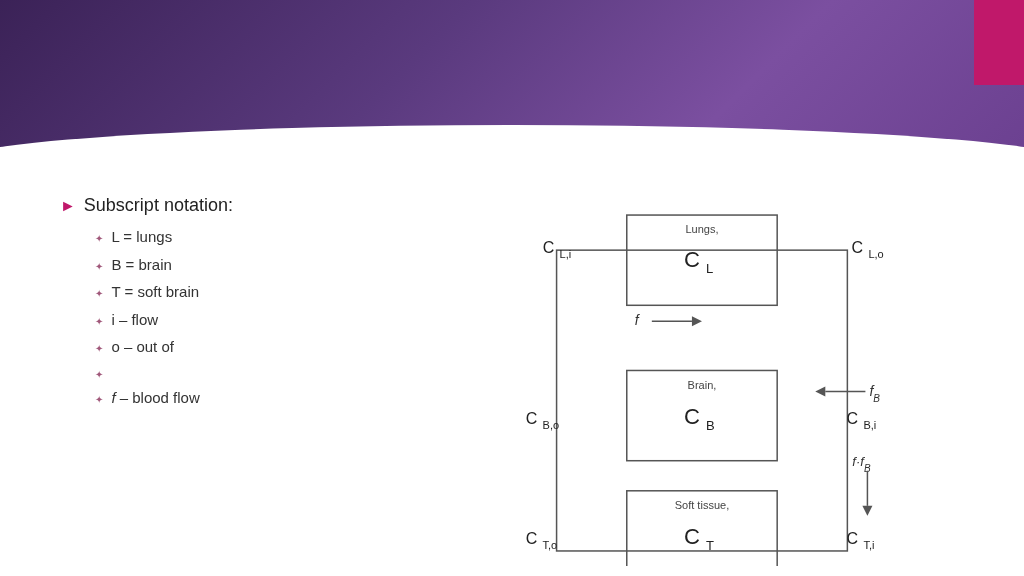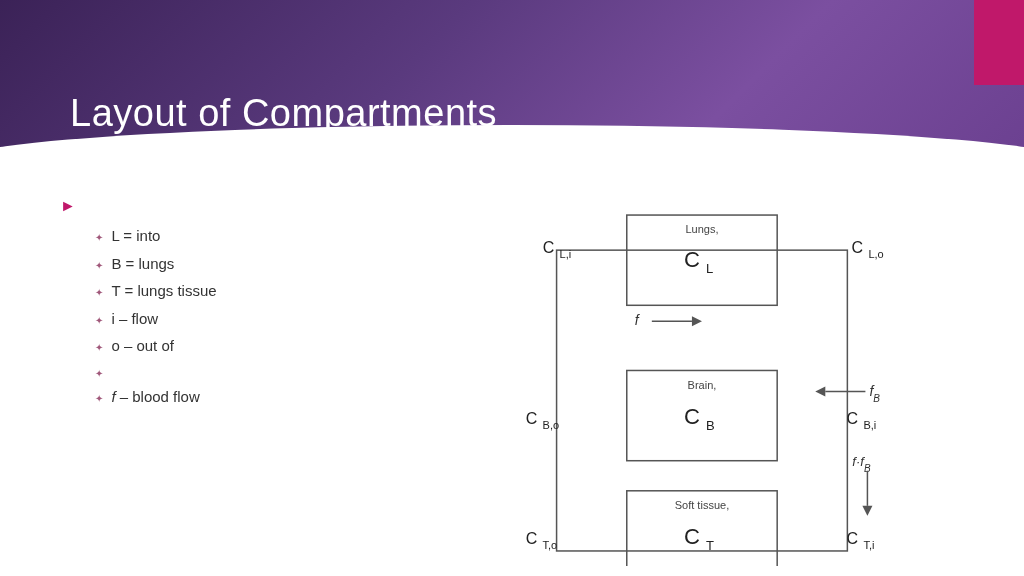--- a/index.html
+++ b/index.html
@@ -114,41 +114,41 @@
     .diagram-svg {
       width: 100%;
       height: 100%;
     }
   </style>
 </head>
 <body>
 
 <div class="header">
   <div class="header-accent"></div>
-  <div class="header-title">Layout of Compartments</div>
 </div>
 
 <div class="content">
 
   <div class="left-panel">
     <div class="bullet-main">
       <span class="bullet-arrow">►</span>
+      <span>Subscript notation:</span>
     </div>
     <ul class="sub-list">
       <li>
         <span class="diamond">✦</span>
-        <span>L = into</span>
-      </li>
-      <li>
-        <span class="diamond">✦</span>
-        <span>B = lungs</span>
-      </li>
-      <li>
-        <span class="diamond">✦</span>
-        <span>T = lungs tissue</span>
+        <span>L = lungs</span>
+      </li>
+      <li>
+        <span class="diamond">✦</span>
+        <span>B = brain</span>
+      </li>
+      <li>
+        <span class="diamond">✦</span>
+        <span>T = soft brain</span>
       </li>
       <li>
         <span class="diamond">✦</span>
         <span>i – flow</span>
       </li>
       <li>
         <span class="diamond">✦</span>
         <span>o – out of</span>
       </li>
       <li>

